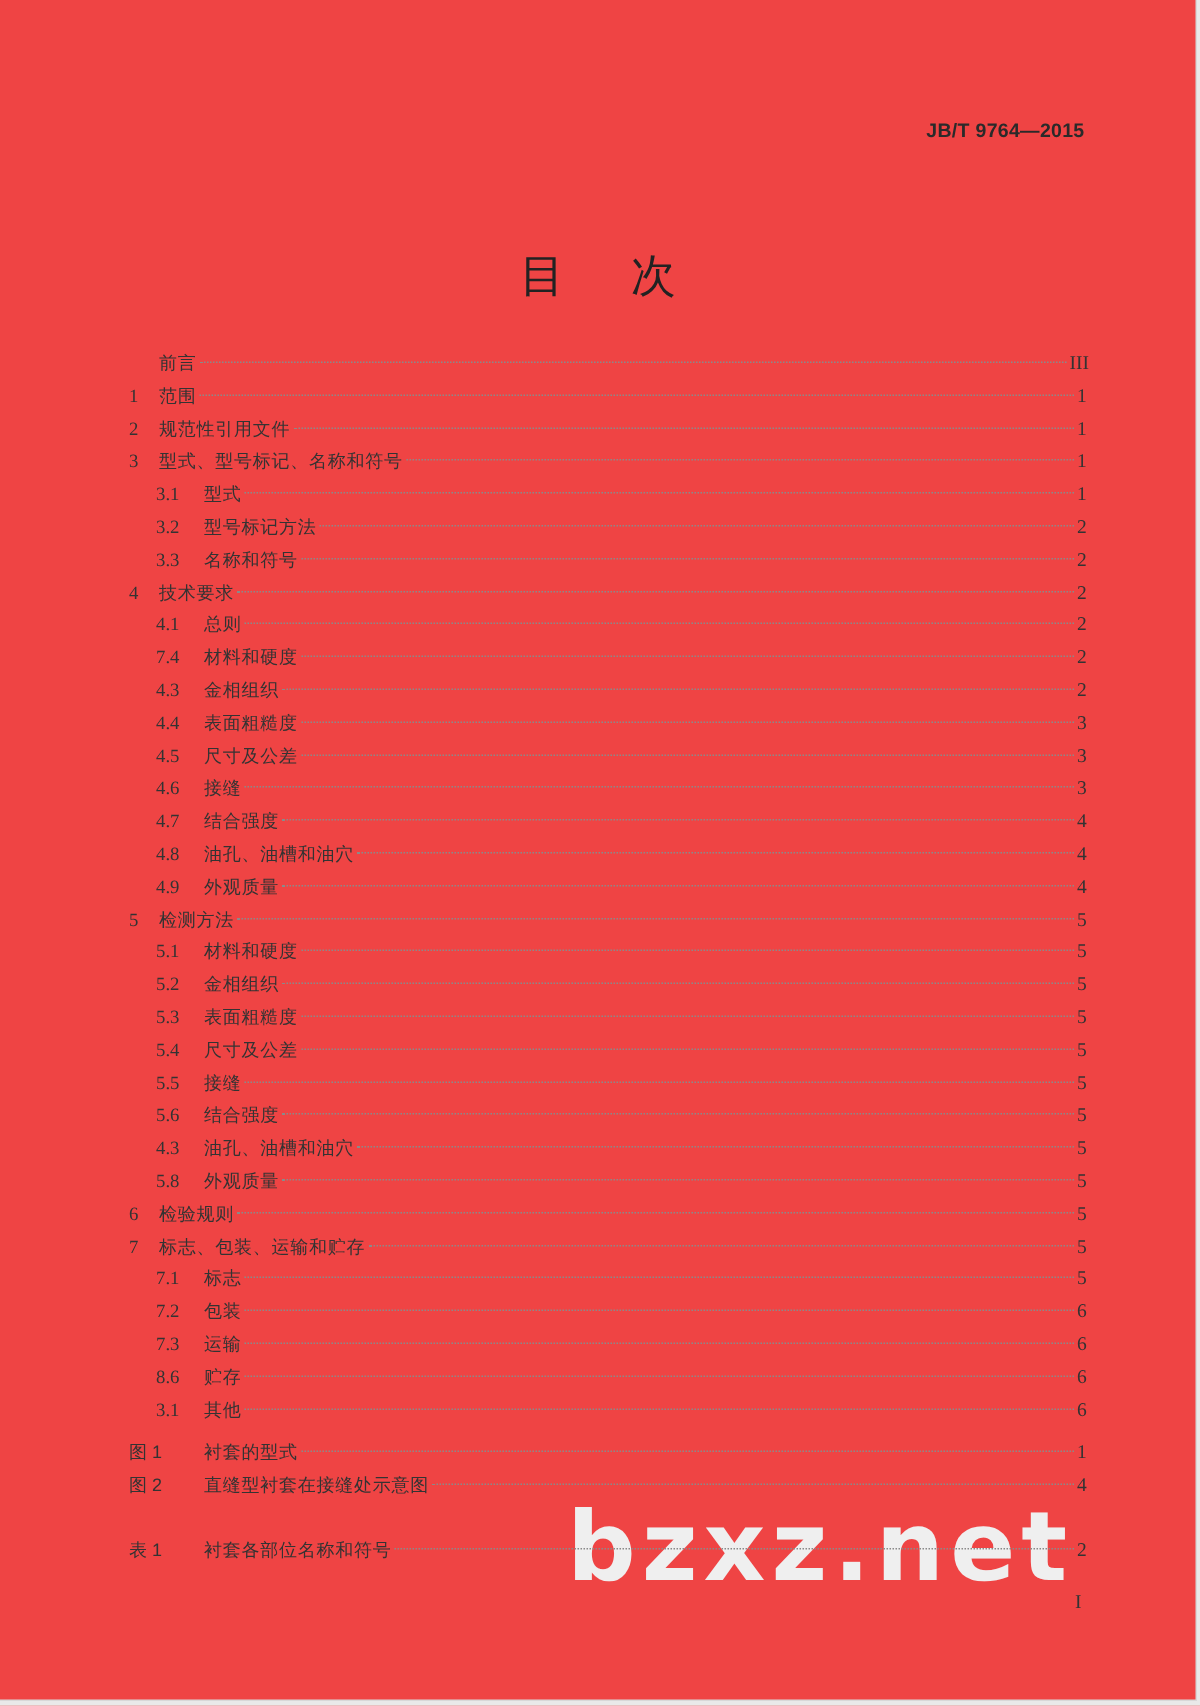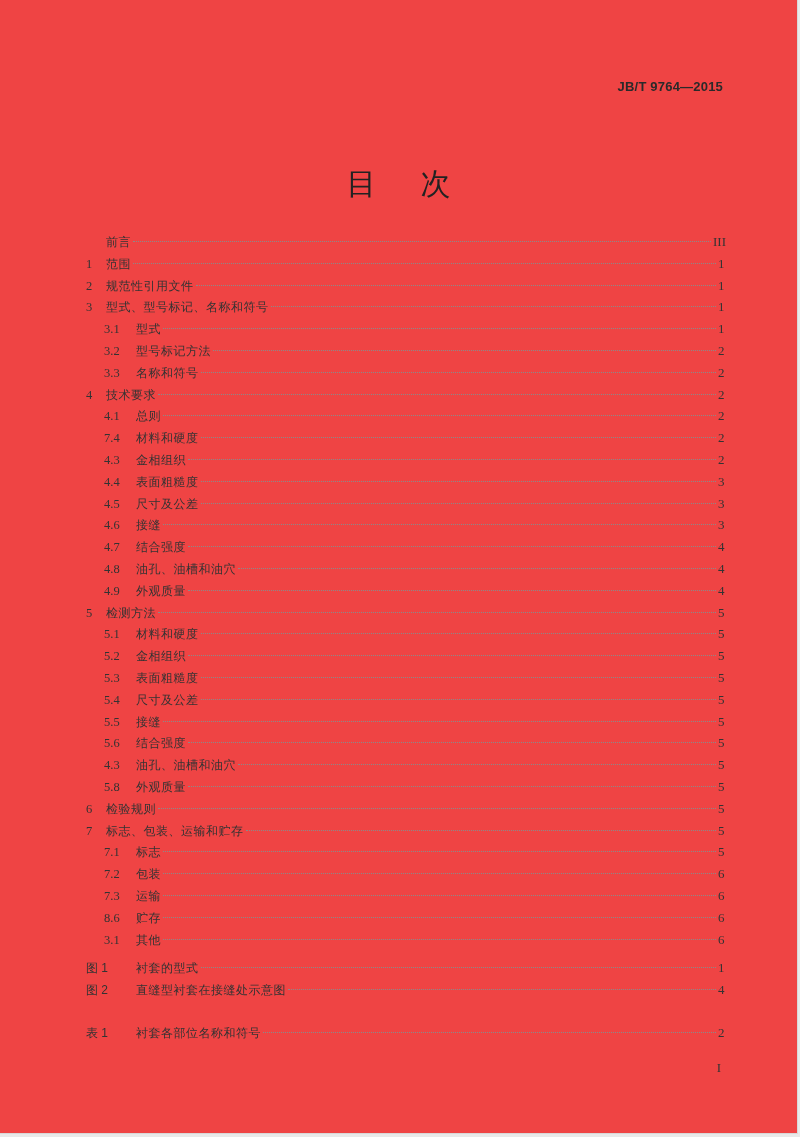--- a/index.html
+++ b/index.html
@@ -335,20 +335,21 @@
     <span class="toc-page">6</span>
   </div>
       <div class="toc-row level-2">
     <span class="toc-num">3.1</span>
     <span class="toc-label">其他</span>
     <span class="toc-dots"></span>
     <span class="toc-page">6</span>
   </div>
     </div>
 
+  <div class="watermark">bzxz.net</div>
 
   <div class="figs" id="figs">
       <div class="toc-row fig-row">
     <span class="toc-num">图 1</span>
     <span class="toc-label">衬套的型式</span>
     <span class="toc-dots"></span>
     <span class="toc-page">1</span>
   </div>
       <div class="toc-row fig-row">
     <span class="toc-num">图 2</span>

